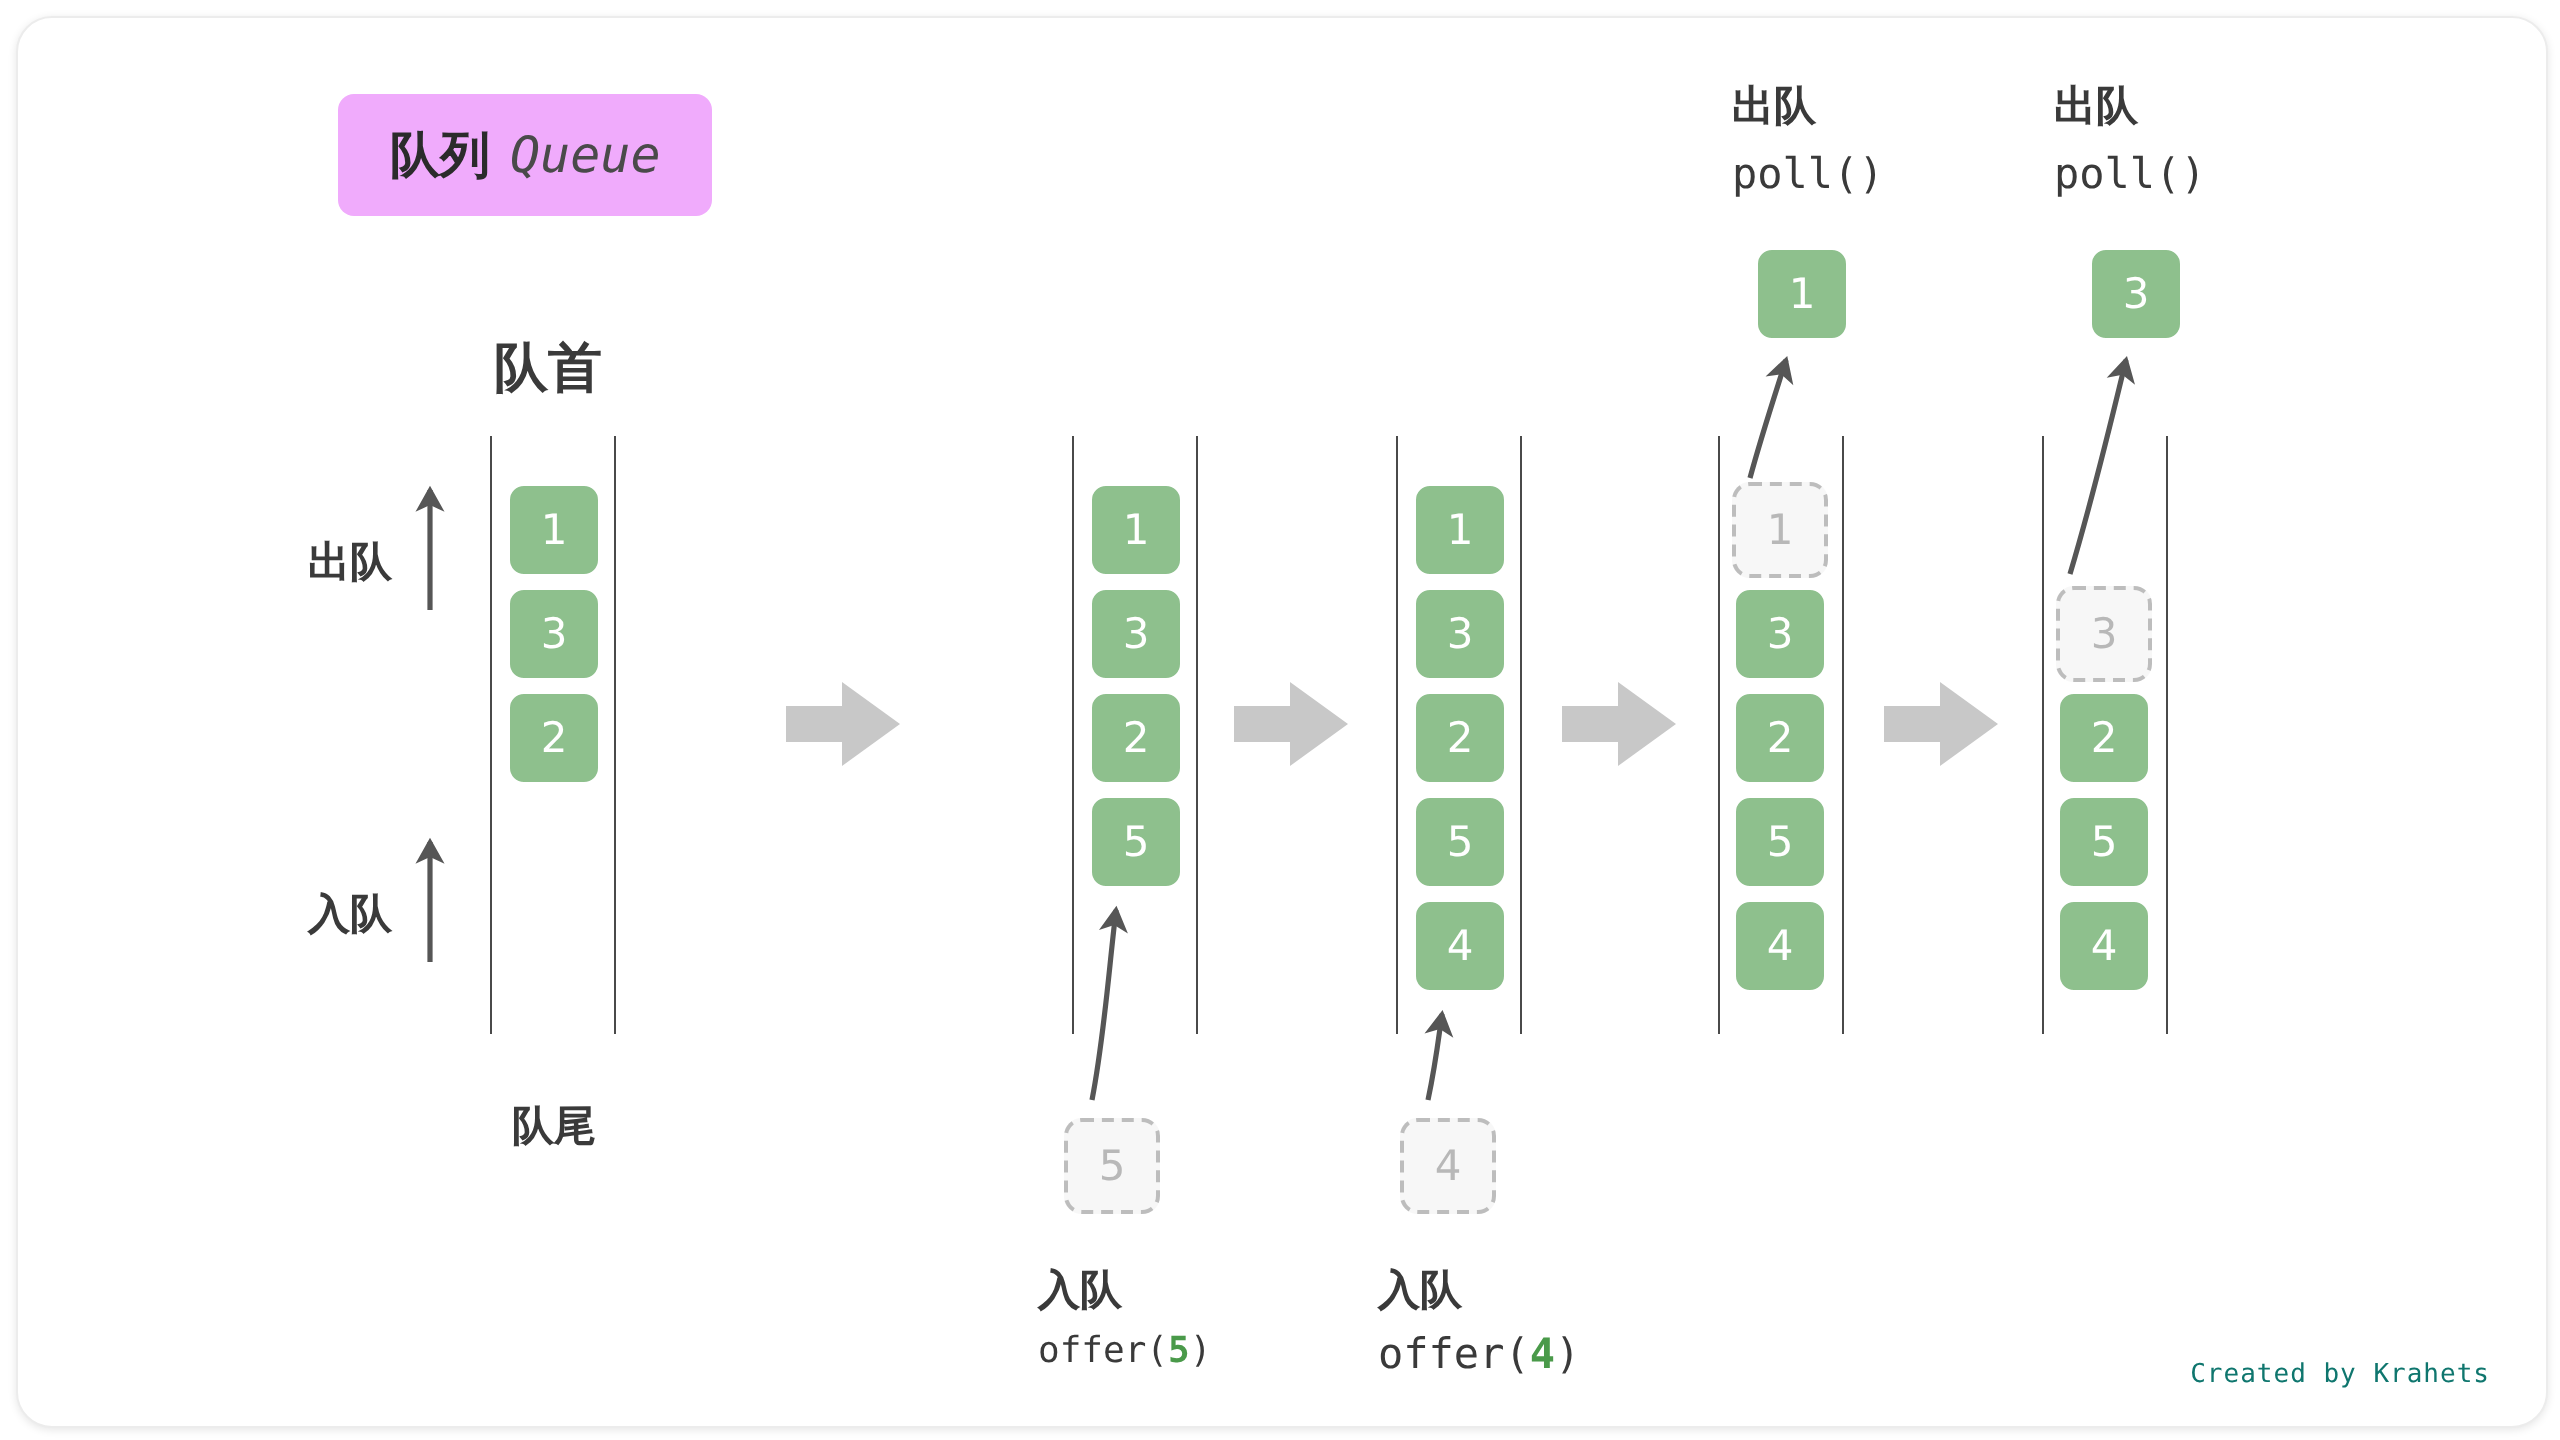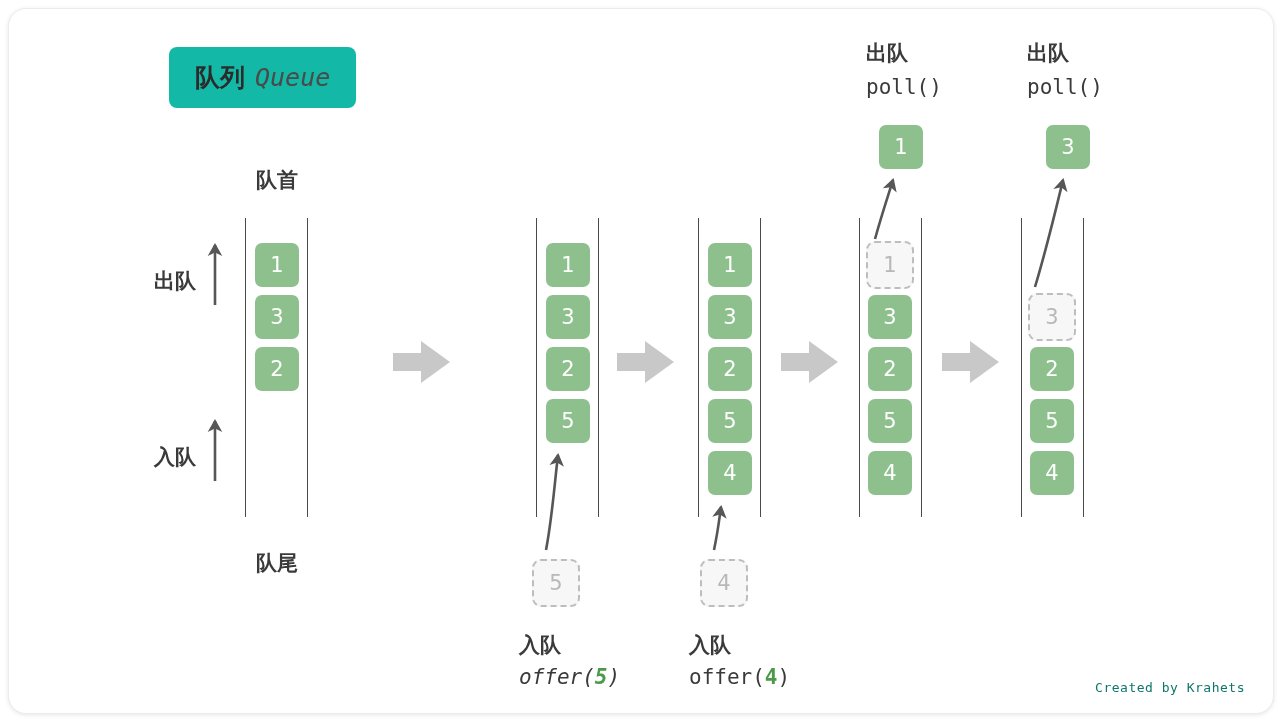--- a/index.html
+++ b/index.html
@@ -18,21 +18,21 @@
     border-radius:18px;
     box-shadow:0 1px 4px rgba(0,0,0,0.10);
     overflow:hidden;
   }
   .abs{position:absolute;}
 
   
   #title-chip{
     left:160px;top:38px;
     padding:14px 26px;
-    background:#14b8a6;
+    background:#f0abfc;
     border-radius:8px;
     display:flex;align-items:baseline;gap:10px;
     white-space:nowrap;
   }
   #title-chip .cn{
     font-size:25px;font-weight:bold;color:#2b2b2b;
     font-family:"DejaVu Sans", sans-serif;
   }
   #title-chip .en{
     font-size:25px;color:#4a4a4a;
@@ -99,21 +99,21 @@
 </head>
 <body>
 
 <div id="card">
 
   <div class="abs" id="title-chip">
     <span class="cn">队列</span>
     <span class="en">Queue</span>
   </div>
 
-  <div class="abs cnlabel" style="left:238px;top:157px;width:60px;text-align:center;font-size:21px;">队首</div>
+  <div class="abs cnlabel" style="left:238px;top:157px;width:60px;text-align:left;font-size:27px;">队首</div>
 
   <div class="abs cnlabel" style="left:238px;top:540px;width:60px;text-align:center;font-size:21px;">队尾</div>
 
   <div class="abs cnlabel" style="left:145px;top:258px;font-size:21px;">出队</div>
   <div class="abs cnlabel" style="left:145px;top:434px;font-size:21px;">入队</div>
 
   <div class="abs rail" style="left:236px;top:209px;height:299px;"></div>
   <div class="abs rail" style="left:298px;top:209px;height:299px;"></div>
 
   <div class="abs cell solid" style="left:244px;top:232px;">1</div>
@@ -124,21 +124,21 @@
   <div class="abs rail" style="left:589px;top:209px;height:299px;"></div>
 
   <div class="abs cell solid" style="left:535px;top:232px;">1</div>
   <div class="abs cell solid" style="left:535px;top:284px;">3</div>
   <div class="abs cell solid" style="left:535px;top:336px;">2</div>
   <div class="abs cell solid" style="left:535px;top:388px;">5</div>
 
   <div class="abs cell ghost" style="left:523px;top:550px;">5</div>
 
   <div class="abs cnlabel" style="left:510px;top:622px;font-size:21px;">入队</div>
-  <div class="abs mono" style="left:510px;top:656px;font-size:21px;font-style:italic;"><span>offer(</span><span style="color:#4a9a4a;font-weight:bold;">5</span><span>)</span></div>
+  <div class="abs mono" style="left:510px;top:656px;font-size:18px;"><span>offer(</span><span style="color:#4a9a4a;font-weight:bold;">5</span><span>)</span></div>
 
   <div class="abs rail" style="left:689px;top:209px;height:299px;"></div>
   <div class="abs rail" style="left:751px;top:209px;height:299px;"></div>
 
   <div class="abs cell solid" style="left:697px;top:232px;">1</div>
   <div class="abs cell solid" style="left:697px;top:284px;">3</div>
   <div class="abs cell solid" style="left:697px;top:336px;">2</div>
   <div class="abs cell solid" style="left:697px;top:388px;">5</div>
   <div class="abs cell solid" style="left:697px;top:440px;">4</div>
 

